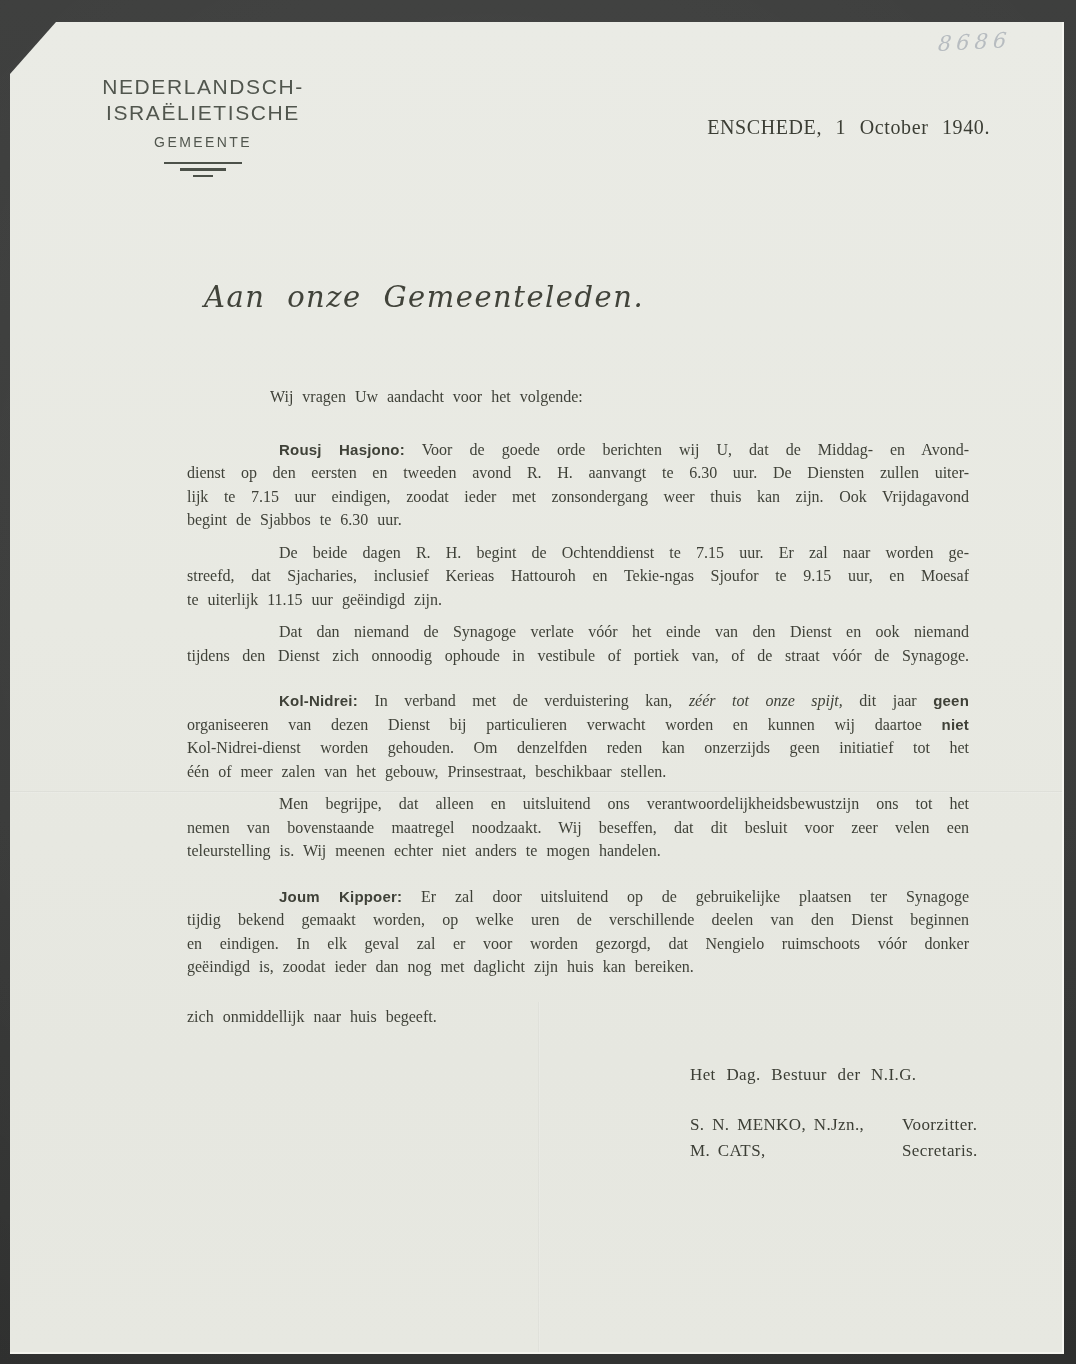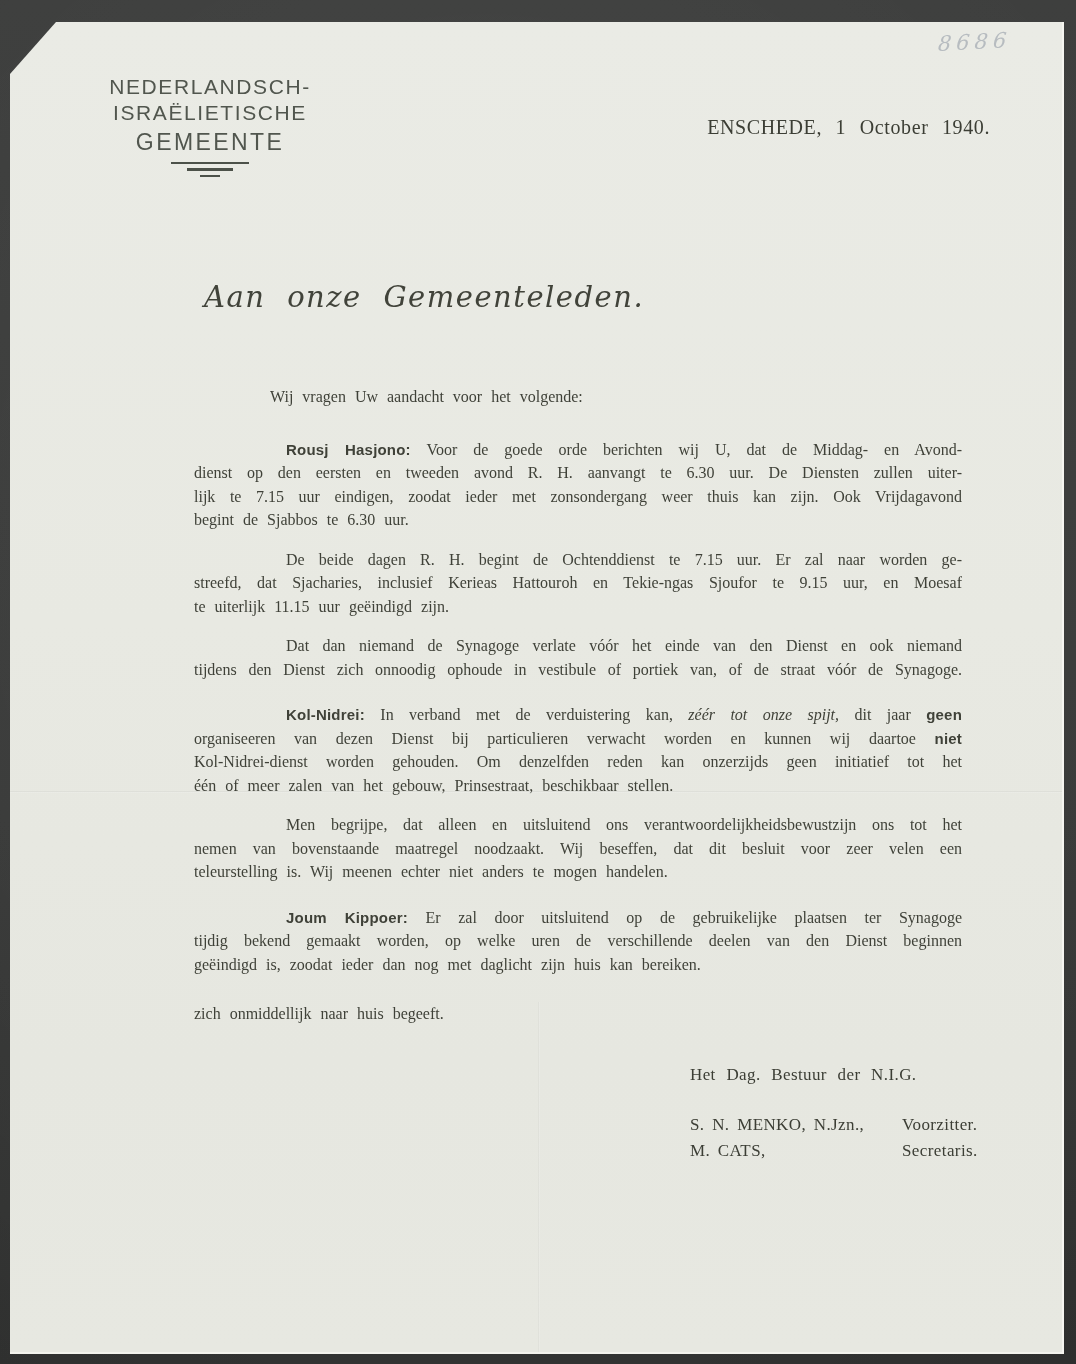--- a/index.html
+++ b/index.html
@@ -33,44 +33,44 @@
     background:linear-gradient(90deg, rgba(90,92,84,0.08), rgba(255,255,255,0.28));
     pointer-events:none;
   }
   .pencil{
     position:absolute;left:928px;top:8px;
     font-family:"DejaVu Serif", serif;font-style:italic;
     font-size:21px;letter-spacing:5px;color:#b7bcc0;
     transform:rotate(-3deg) skewX(-8deg);
   }
   .letterhead{
-    position:absolute;left:38px;top:52px;width:324px;text-align:center;
+    position:absolute;left:31px;top:52px;width:324px;text-align:center;
     font-family:"Liberation Sans", sans-serif;color:#51564e;
   }
   .lh-line1{font-size:21px;letter-spacing:1.6px;line-height:26px;}
-  .lh-line2{font-size:23px;letter-spacing:2.4px;line-height:26px;margin-top:3px;}
+  .lh-line2{font-size:14px;letter-spacing:2.4px;line-height:26px;margin-top:3px;}
   .flourish{margin-top:7px;display:flex;flex-direction:column;align-items:center;}
   .flourish .f1{width:78px;height:2px;background:#4c5149;}
   .flourish .f2{width:46px;height:3px;background:#4c5149;margin-top:4px;}
   .flourish .f3{width:20px;height:2px;background:#4c5149;margin-top:4px;}
   .dateline{
     position:absolute;left:180px;top:94px;width:800px;text-align:right;
     font-size:20px;letter-spacing:0.6px;word-spacing:8px;color:#3c3e35;
   }
   .salutation{
     position:absolute;left:194px;top:258px;
     font-family:"DejaVu Serif", serif;font-style:italic;
     font-size:29px;letter-spacing:1.5px;word-spacing:11px;color:#41433a;
   }
   .body-block{
     position:absolute;left:168px;top:363px;width:800px;
     font-size:16px;line-height:23.5px;color:#3f4138;
   }
   .intro{word-spacing:5px;padding-left:92px;margin-bottom:29px;}
-  .para{margin:16px;}
+  .para{margin:9px;}
   .para.gap-small{margin-top:9px;}
   .para.gap-large{margin-top:22px;}
   .para.gap-xlarge{margin-top:26px;}
   .line{
     text-align:justify;text-align-last:justify;text-justify:inter-word;
     height:23.5px;overflow:hidden;
   }
   .line.indent{padding-left:92px;}
   .line.last{text-align-last:left;word-spacing:5px;}
   .b{font-family:"Liberation Sans", sans-serif;font-weight:700;font-size:15px;letter-spacing:0.2px;}
@@ -132,20 +132,21 @@
           <div class="line last"><span>één of meer zalen van het gebouw, Prinsestraat, beschikbaar stellen.</span></div>
         </div>
         <div class="para gap-none">
           <div class="line indent"><span>Men begrijpe, dat alleen en uitsluitend ons verantwoordelijkheidsbewustzijn ons tot het</span></div>
           <div class="line"><span>nemen van bovenstaande maatregel noodzaakt. Wij beseffen, dat dit besluit voor zeer velen een</span></div>
           <div class="line last"><span>teleurstelling is. Wij meenen echter niet anders te mogen handelen.</span></div>
         </div>
         <div class="para gap-large">
           <div class="line indent"><span class="b">Joum Kippoer:</span><span> Er zal door uitsluitend op de gebruikelijke plaatsen ter Synagoge</span></div>
           <div class="line"><span>tijdig bekend gemaakt worden, op welke uren de verschillende deelen van den Dienst beginnen</span></div>
+          <div class="line"><span>en eindigen. In elk geval zal er voor worden gezorgd, dat Nengielo ruimschoots vóór donker</span></div>
           <div class="line last"><span>geëindigd is, zoodat ieder dan nog met daglicht zijn huis kan bereiken.</span></div>
         </div>
         <div class="para gap-xlarge">
           <div class="line last"><span>zich onmiddellijk naar huis begeeft.</span></div>
         </div>
       </div>
   </div>
 
   <div class="closing">
     <div class="closing-org">Het Dag. Bestuur der N.I.G.</div>

